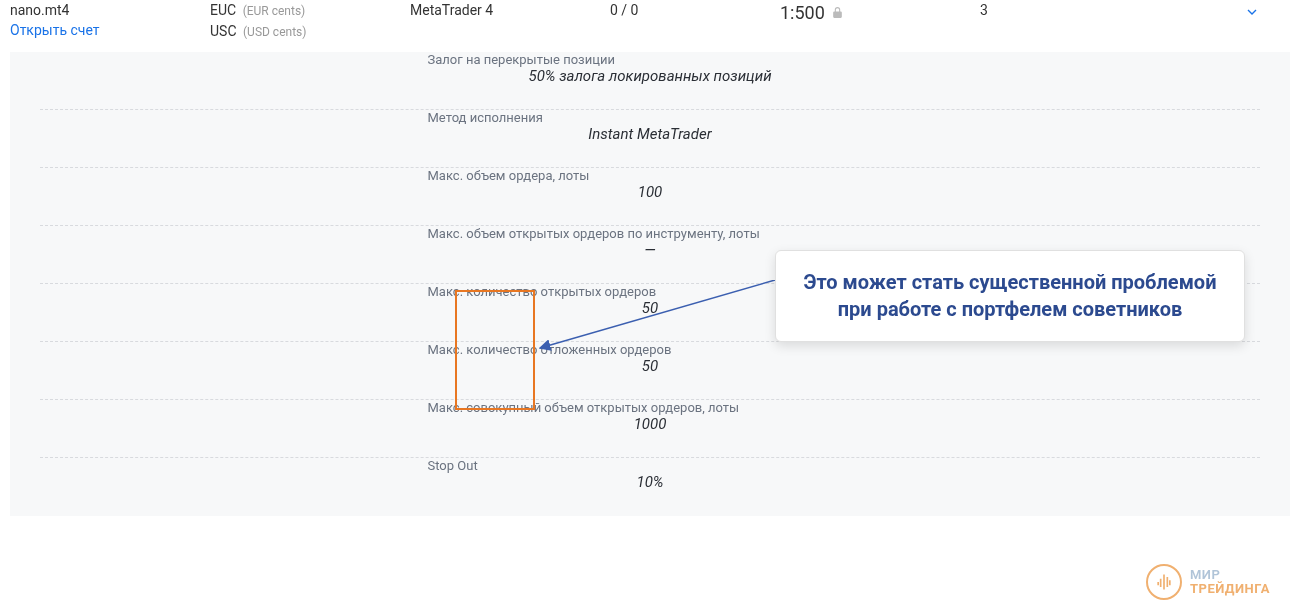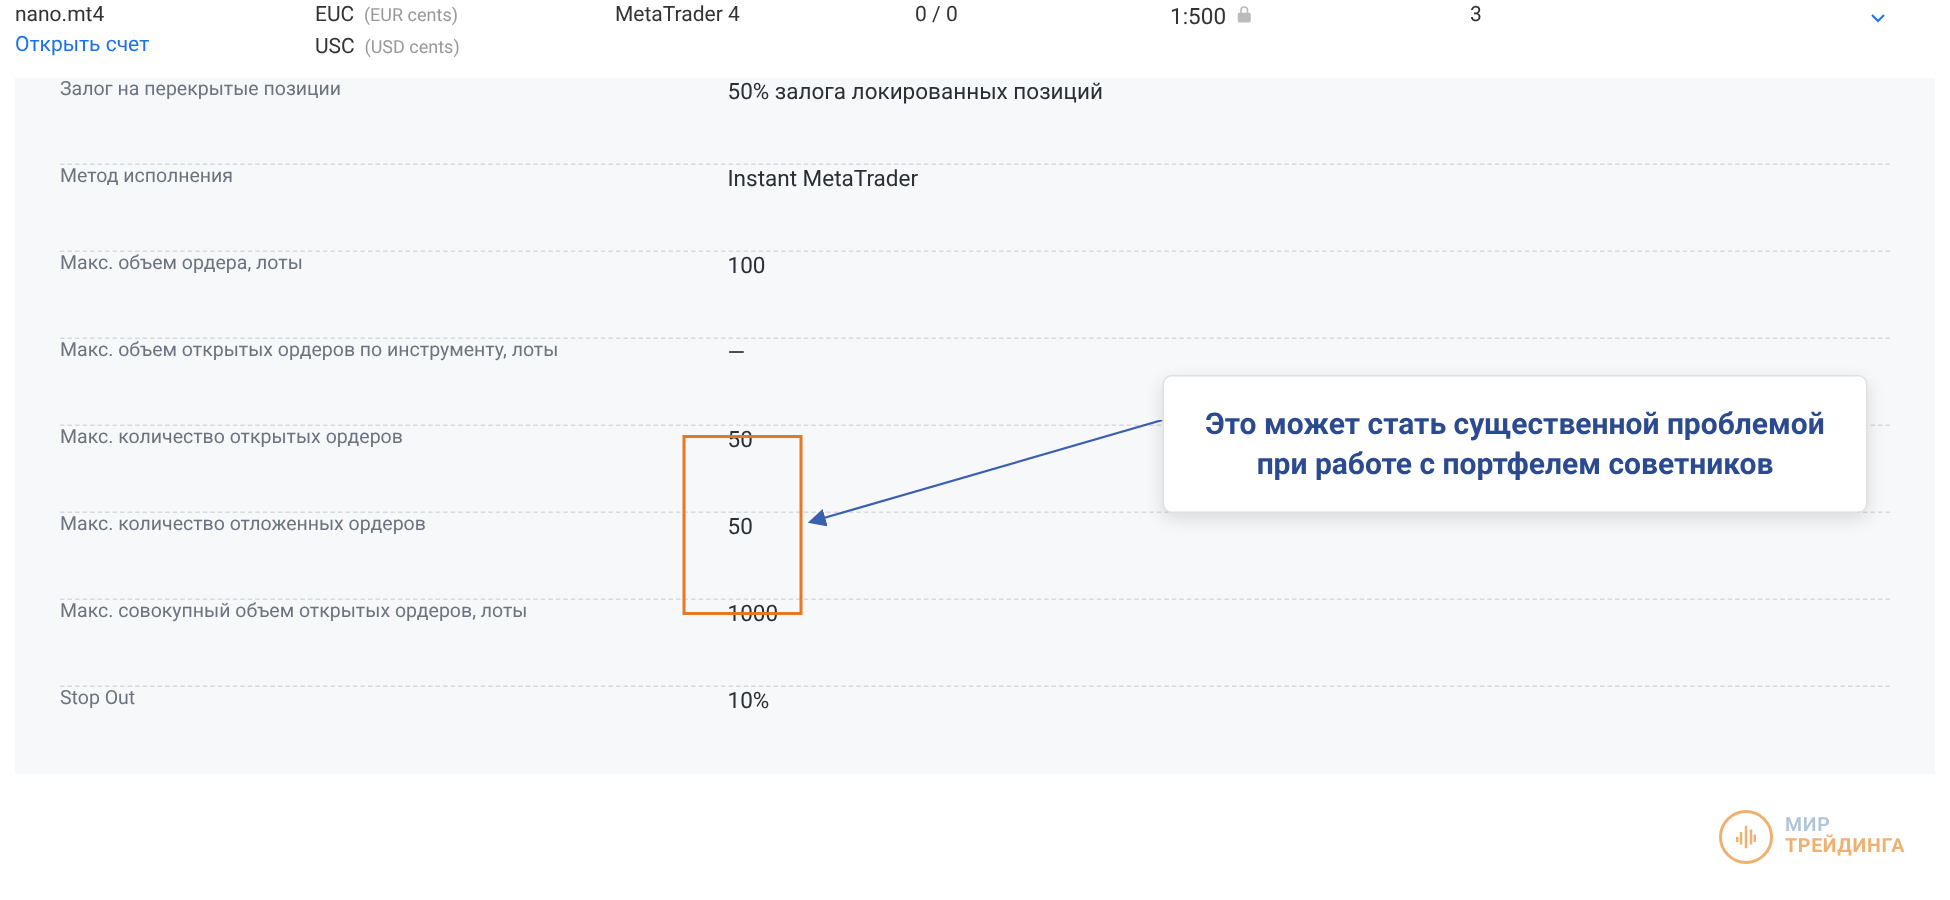--- a/index.html
+++ b/index.html
@@ -13,52 +13,54 @@
   }
   .header-row {
     display: flex;
     align-items: flex-start;
     padding: 0 10px 10px 10px;
   }
   .col-account { width: 200px; padding-top: 2px; }
   .col-currency { width: 200px; }
   .col-platform { width: 200px; padding-top: 2px; color: #333; font-size: 14px; }
   .col-zeros { width: 170px; padding-top: 2px; color: #333; font-size: 14px; }
-  .col-leverage { width: 200px; padding-top: 2px; color: #333; font-size: 15px; display:flex; align-items:center; gap:6px;}
+  .col-leverage { width: 200px; padding-top: 2px; color: #333; font-size: 18px; display:flex; align-items:center; gap:6px;}
   .col-spread { width: 120px; padding-top: 2px; color: #333; font-size: 14px; }
   .col-expand { flex: 1; text-align: right; padding-right: 30px; padding-top: 4px; }
 
   .account-name { color: #333; font-size: 14px; }
   .open-account-link { color: #1a73e8; font-size: 14px; cursor: pointer; margin-top: 4px; display:inline-block;}
   .currency-line { font-size: 14px; color: #333; line-height: 1.5; }
   .currency-sub { color: #999; font-size: 12px; margin-left: 3px; }
   .lock-icon { color: #bbb; }
   .chevron { color: #1a73e8; font-size: 16px; cursor: pointer; }
 
   .details-panel {
     background: #f7f8f9;
     margin: 0 10px;
     padding: 0 30px;
     position: relative;
   }
   .detail-row {
     display: flex;
-    align-items: flex-start;
+    align-items: center;
     height: 58px;
     border-bottom: 1px dashed #d8dade;
+    flex-direction: column;
   }
   .detail-row:last-child { border-bottom: none; }
   .detail-label {
     width: 445px;
     color: #6b7380;
     font-size: 13px;
   }
   .detail-value {
     color: #2a2e35;
     font-size: 15px;
+    font-style: italic;
   }
 
   .highlight-box {
     position: absolute;
     border: 2px solid #e87722;
     left: 455px;
     top: 290px;
     width: 80px;
     height: 120px;
     pointer-events: none;
@@ -85,21 +87,21 @@
   .arrow-svg {
     position: absolute;
     left: 535px;
     top: 280px;
     pointer-events: none;
   }
 
   .watermark {
     position: absolute;
     right: 30px;
-    bottom: 24px;
+    bottom: 0;
     display: flex;
     align-items: center;
     gap: 8px;
   }
   .watermark-icon {
     width: 36px; height: 36px;
     border: 2px solid #f0b070;
     border-radius: 50%;
     display: flex; align-items: center; justify-content: center;
     color: #f0b070;

